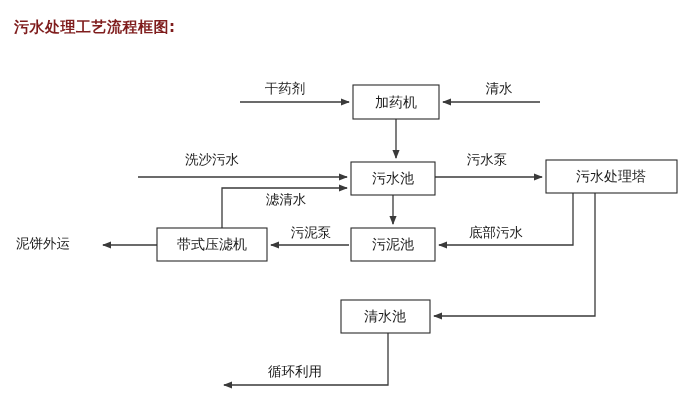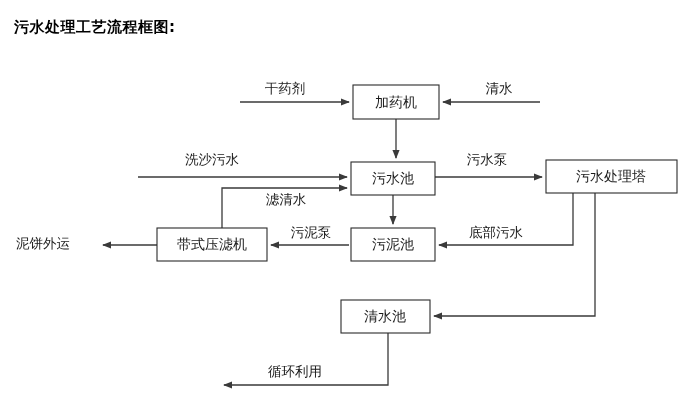--- a/index.html
+++ b/index.html
@@ -14,21 +14,21 @@
     background: #ffffff;
     overflow: hidden;
     font-family: "DejaVu Sans", "Liberation Sans", sans-serif;
   }
   #diagram-title {
     position: absolute;
     left: 14px;
     top: 18px;
     font-size: 15px;
     font-weight: bold;
-    color: #000000;
+    color: #7f1d1d;
     letter-spacing: 0.5px;
     white-space: nowrap;
   }
   svg#flow {
     position: absolute;
     left: 0;
     top: 0;
     width: 700px;
     height: 420px;
   }

